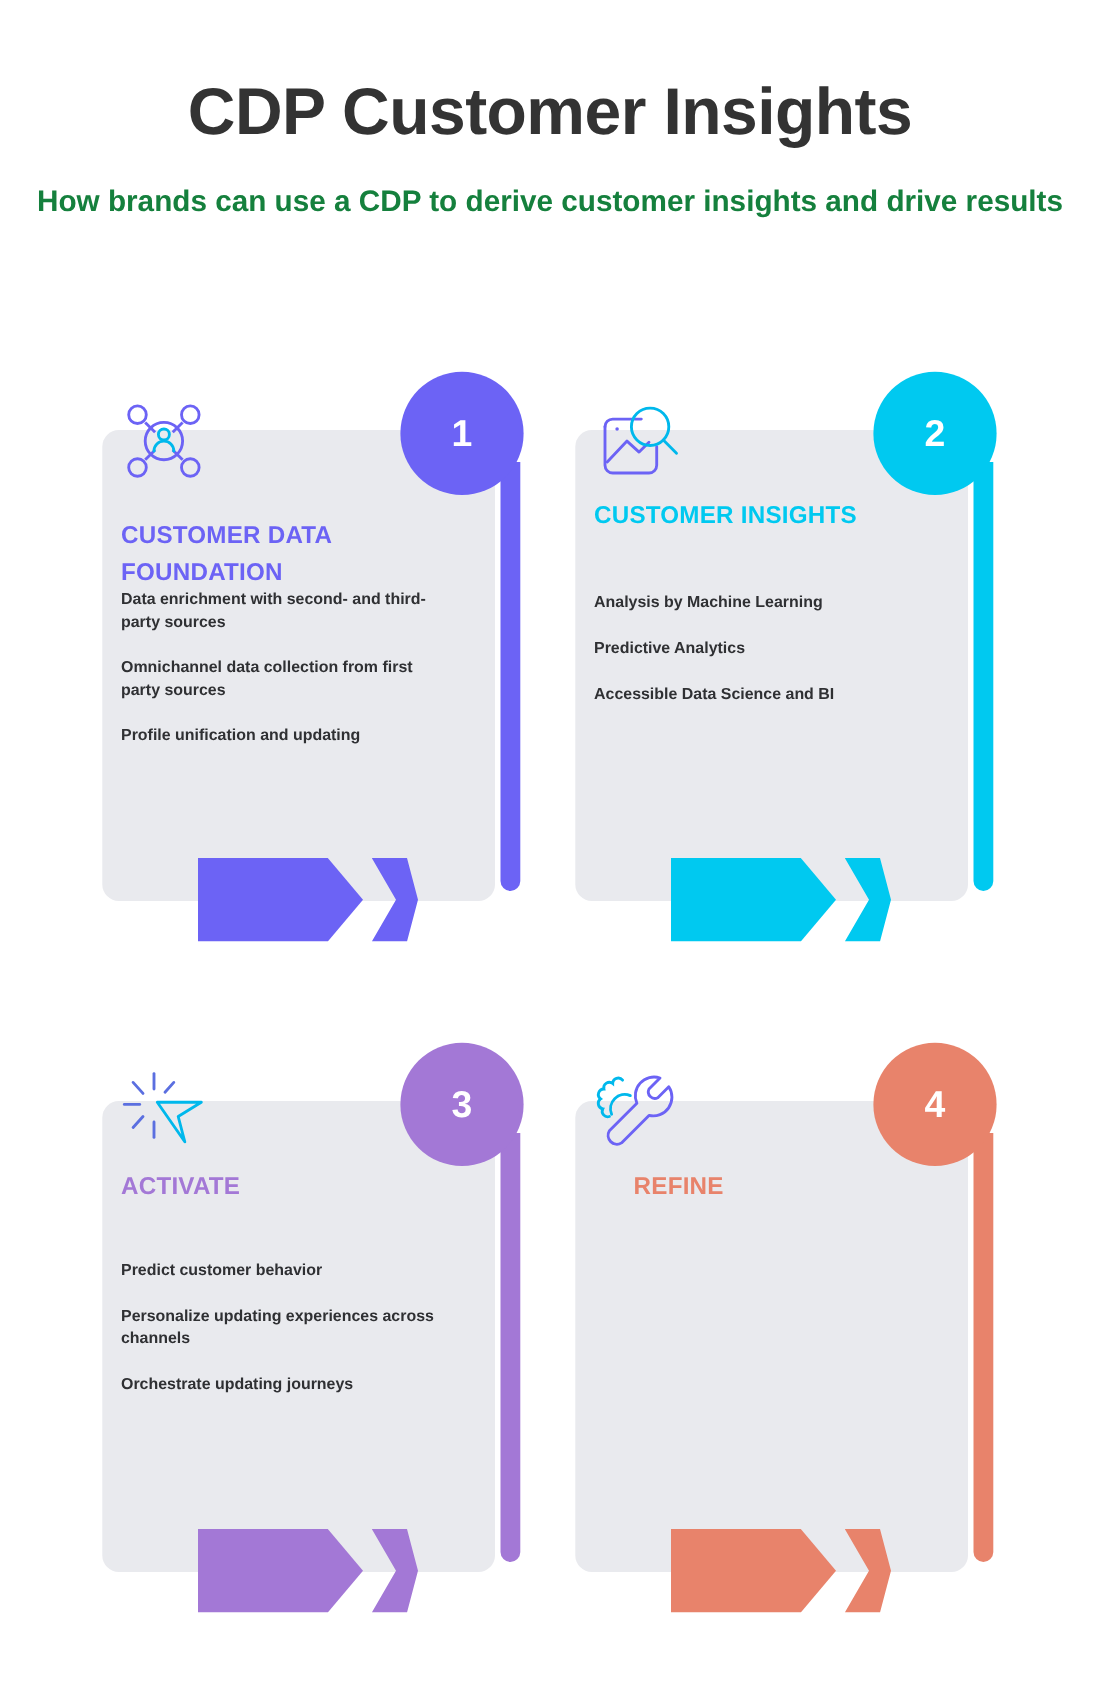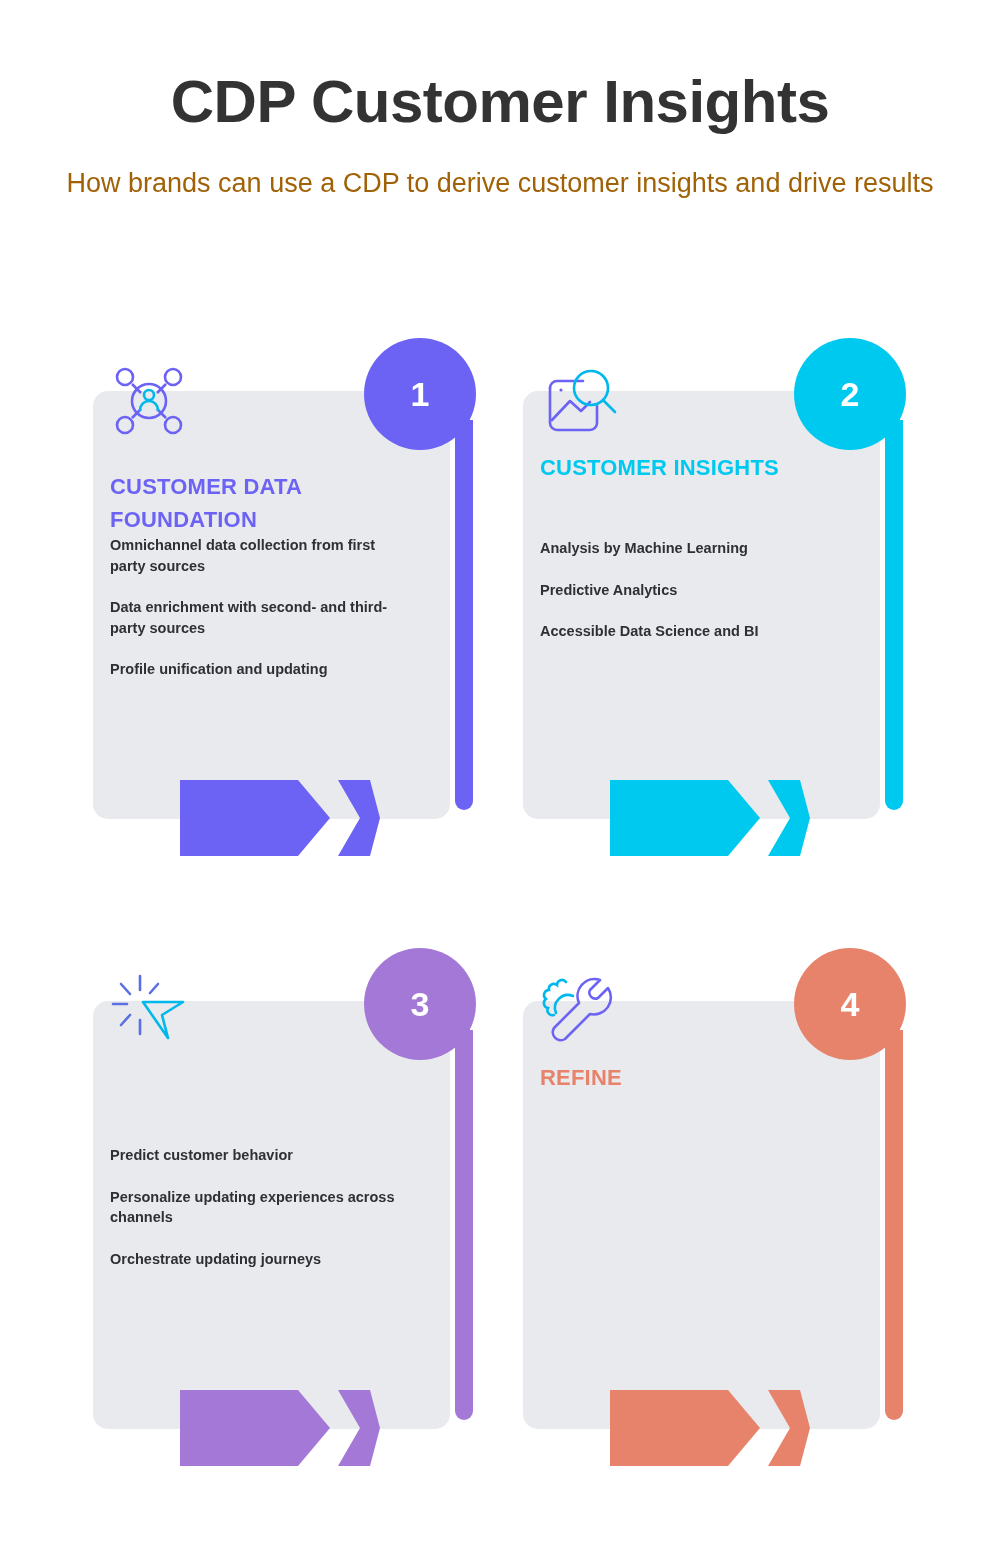--- a/index.html
+++ b/index.html
@@ -30,22 +30,22 @@
   .page-title {
     font-size: 60px;
     font-weight: bold;
     color: #333333;
     letter-spacing: -0.5px;
     line-height: 1.0;
   }
   .page-subtitle {
     margin-top: 32px;
     font-size: 27px;
-    font-weight: normal;
-    color: #a16207;
+    font-weight: bold;
+    color: #15803d;
     line-height: 1.42;
   }
 
   
   .grid {
     position: absolute;
     top: 330px;
     left: 0;
     width: 1000px;
   }
@@ -186,22 +186,22 @@
           <circle cx="15" cy="63" r="8" stroke="#6c63f5" stroke-width="2.6"></circle>
           <circle cx="63" cy="63" r="8" stroke="#6c63f5" stroke-width="2.6"></circle>
           <circle cx="39" cy="33" r="5" stroke="#00b8ec" stroke-width="2.6"></circle>
           <path d="M30 48 a9 9 0 0 1 18 0" stroke="#00b8ec" stroke-width="2.6" stroke-linecap="round"></path>
         </svg>
       </div>
 
       <div class="card-heading" id="head1" style="color: rgb(108, 99, 245); margin-top: 19px;">CUSTOMER DATA FOUNDATION</div>
 
       <ul class="card-list">
+        <li>Data enrichment with second- and third-party sources</li>
         <li>Omnichannel data collection from first party sources</li>
-        <li>Data enrichment with second- and third-party sources</li>
         <li>Profile unification and updating</li>
       </ul>
 
       <div class="arrow-group">
         <svg viewBox="0 0 200 76" fill="none">
           <path d="M0 0 H118 L150 38 L118 76 H0 Z" fill="#6c63f5"></path>
           <path d="M158 0 H190 L200 38 L190 76 H158 L180 38 Z" fill="#6c63f5"></path>
         </svg>
       </div>
     </div>
@@ -254,20 +254,21 @@
             <line x1="11" y1="12" x2="20" y2="22"></line>
             <line x1="3" y1="32" x2="17" y2="32"></line>
             <line x1="11" y1="53" x2="20" y2="43"></line>
             <line x1="30" y1="48" x2="30" y2="62"></line>
             <line x1="48" y1="12" x2="40" y2="21"></line>
           </g>
           <path d="M33 30 L73 30 L52 43 L58 66 Z" stroke="#00b8ec" stroke-width="2.6" stroke-linejoin="round" stroke-linecap="round" fill="none"></path>
         </svg>
       </div>
 
+      <div class="card-heading" id="head3" style="color: rgb(163, 120, 214);">ACTIVATE</div>
 
       <ul class="card-list">
         <li>Predict customer behavior</li>
         <li>Personalize updating experiences across channels</li>
         <li>Orchestrate updating journeys</li>
       </ul>
 
       <div class="arrow-group">
         <svg viewBox="0 0 200 76" fill="none">
           <path d="M0 0 H118 L150 38 L118 76 H0 Z" fill="#a378d6"></path>
@@ -284,21 +285,21 @@
       </div>
 
       <div class="card-icon">
         <svg viewBox="0 0 78 78" fill="none">
           <path d="M26 10 a5 5 0 0 0 -9 3 a5 5 0 0 0 -8 5 a5 5 0 0 0 -3 9 a5 5 0 0 0 2 9 a5 5 0 0 0 6 7" stroke="#00b8ec" stroke-width="2.6" stroke-linecap="round" fill="none"></path>
           <path d="M33 24 a13 13 0 0 0 -17 17" stroke="#00b8ec" stroke-width="2.6" stroke-linecap="round" fill="none"></path>
           <path d="M68 16 L58 26 a6 6 0 0 1 -8 -8 L60 8 a17 17 0 0 0 -21 23 L14 56 a8 8 0 0 0 11 11 L50 42 a17 17 0 0 0 18 -26 Z" stroke="#6c63f5" stroke-width="2.6" stroke-linejoin="round" fill="none"></path>
         </svg>
       </div>
 
-      <div class="card-heading" id="head4" style="color: rgb(232, 131, 107);">REFINE</div>
+      <div class="card-heading" id="head4" style="color: rgb(232, 131, 107); margin-left: 36px;">REFINE</div>
 
 
       <div class="arrow-group">
         <svg viewBox="0 0 200 76" fill="none">
           <path d="M0 0 H118 L150 38 L118 76 H0 Z" fill="#e8836b"></path>
           <path d="M158 0 H190 L200 38 L190 76 H158 L180 38 Z" fill="#e8836b"></path>
         </svg>
       </div>
     </div>
 

